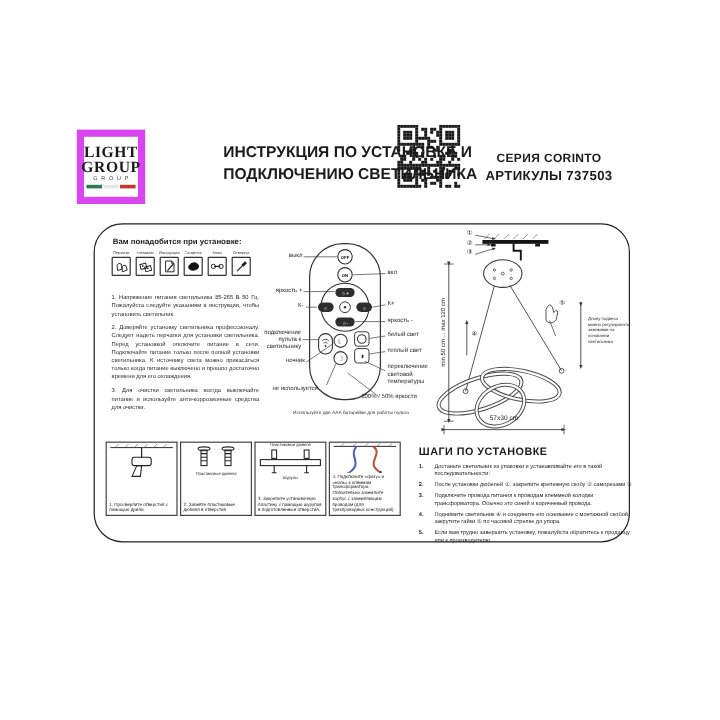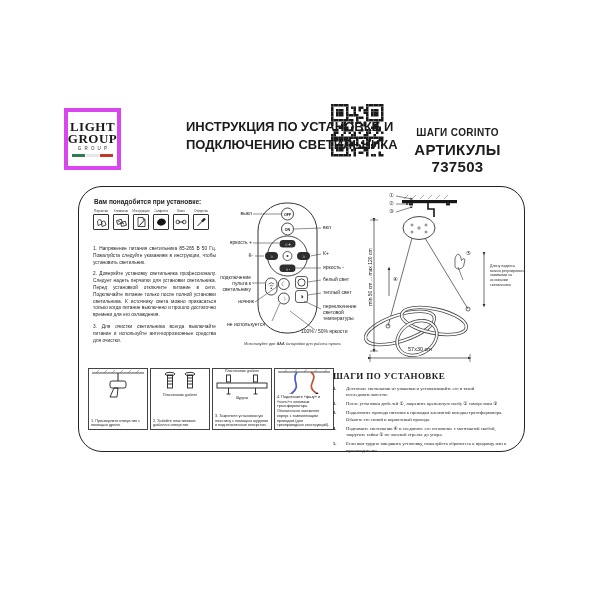--- a/index.html
+++ b/index.html
@@ -1,31 +1,31 @@
 <!DOCTYPE html>
 <html><head>
 <meta charset="utf-8">
 <style>
   html,body{margin:0;padding:0;background:#ffffff;width:600px;height:600px;overflow:hidden;
     font-family:"Liberation Sans","DejaVu Sans",sans-serif;color:#1c1c1c;}
   .page{position:relative;width:600px;height:600px;background:#fff;}
   .abs{position:absolute;}
   
-  .logo-box{left:64px;top:108px;width:57px;height:62px;border:4px solid #d946ef;
+  .logo-box{left:64px;top:108px;width:57px;height:62px;border:6px solid #d946ef;
     display:flex;flex-direction:column;align-items:center;justify-content:center;box-sizing:border-box;}
   .logo-line{font-family:"Liberation Serif","DejaVu Serif",serif;font-weight:700;
     font-size:13px;line-height:0.92;letter-spacing:0.5px;color:#1a1a1a;}
   .logo-group{font-size:4.5px;letter-spacing:3.2px;margin:2px 0 2px 3px;color:#333;}
   .flag{display:flex;gap:1px;margin-top:1px;}
   .flag span{width:13px;height:3px;display:block;}
   .title{left:186px;top:118px;width:220px;font-size:13px;font-weight:700;line-height:1.35;color:#1b1b1b;}
   .qr{left:331px;top:104px;width:54px;height:54px;}
   .series-wrap{left:390px;top:127px;width:135px;text-align:center;}
   .series{font-size:10px;font-weight:700;letter-spacing:0.3px;}
-  .articles{font-size:15px;font-weight:700;margin-top:3px;letter-spacing:0.3px;}
+  .articles{font-size:11px;font-weight:700;margin-top:3px;letter-spacing:0.3px;}
   
   .main-box{left:78px;top:186px;width:447px;height:266px;border:1.4px solid #222;border-radius:24px;box-sizing:border-box;}
   
   .tools-heading{left:94px;top:198px;font-size:6.5px;font-weight:700;}
   .tool-row{left:92px;top:209px;display:flex;gap:2px;}
   .tool{width:18px;display:flex;flex-direction:column;align-items:center;}
   .tool-label{font-size:3.2px;color:#333;height:5px;white-space:nowrap;overflow:hidden;}
   .tool-boxicon{width:16px;height:16px;border:0.9px solid #333;border-radius:1px;display:flex;align-items:center;justify-content:center;box-sizing:border-box;}
   .safety{left:93px;top:246px;width:123px;}
   .safety p{font-size:4.8px;line-height:1.42;margin:0 0 5px 0;text-align:justify;color:#262626;}
@@ -39,21 +39,21 @@
   .lamp-note{position:absolute;left:128px;top:76px;width:36px;font-size:3.6px;line-height:1.3;color:#2a2a2a;}
   .dim-v{position:absolute;left:-52px;top:86px;width:120px;text-align:center;font-size:5px;color:#222;
     transform:rotate(-90deg);}
   .dim-h{position:absolute;left:10px;top:158px;width:96px;text-align:center;font-size:5.5px;color:#222;}
   
   .panel{top:368px;width:60px;height:62px;border:0.9px solid #444;box-sizing:border-box;
     display:flex;flex-direction:column;align-items:center;background:#fff;}
   .panel-label{font-size:3.4px;color:#222;text-align:center;line-height:1.1;margin-top:1px;}
   .panel-caption{font-size:3.8px;line-height:1.25;color:#222;padding:1px 2px;align-self:stretch;}
   
-  .install{left:333px;top:371px;width:178px;font-family:Liberation Serif, serif;}
+  .install{left:349px;top:371px;width:178px;}
   .install-heading{font-size:9px;font-weight:700;letter-spacing:0.4px;margin-bottom:5px;}
   .step{display:flex;margin-bottom:2.5px;}
   .step-num{width:13px;flex:none;font-size:4.7px;font-weight:700;}
   .step-text{font-size:4.7px;line-height:1.38;color:#262626;}
   .footer{left:0;top:498px;width:600px;text-align:center;font-size:12.5px;font-weight:700;color:#3a3a3a;}
   svg{display:block;}
 </style>
 </head>
 <body>
 
@@ -304,21 +304,21 @@
         <rect x="22.5" y="50" width="2.5" height="2.5" fill="#1a1a1a"></rect>
         <rect x="35" y="50" width="2.5" height="2.5" fill="#1a1a1a"></rect>
         <rect x="40" y="50" width="2.5" height="2.5" fill="#1a1a1a"></rect>
         <rect x="42.5" y="50" width="2.5" height="2.5" fill="#1a1a1a"></rect>
         <rect x="47.5" y="50" width="2.5" height="2.5" fill="#1a1a1a"></rect>
         <rect x="50" y="50" width="2.5" height="2.5" fill="#1a1a1a"></rect>
       </svg>
     </div>
 
   <div class="abs series-wrap">
-    <div class="series">ШАГИ CORINTO</div>
+    <div class="series">СЕРИЯ CORINTO</div>
     <div class="articles">АРТИКУЛЫ 737503</div>
   </div>
 
   <div class="abs main-box"></div>
 
   <div class="abs tools-heading">Вам понадобится при установке:</div>
   <div class="abs tool-row">
     <div class="tool">
       <span class="tool-label">Перчатки</span>
       <span class="tool-boxicon">

